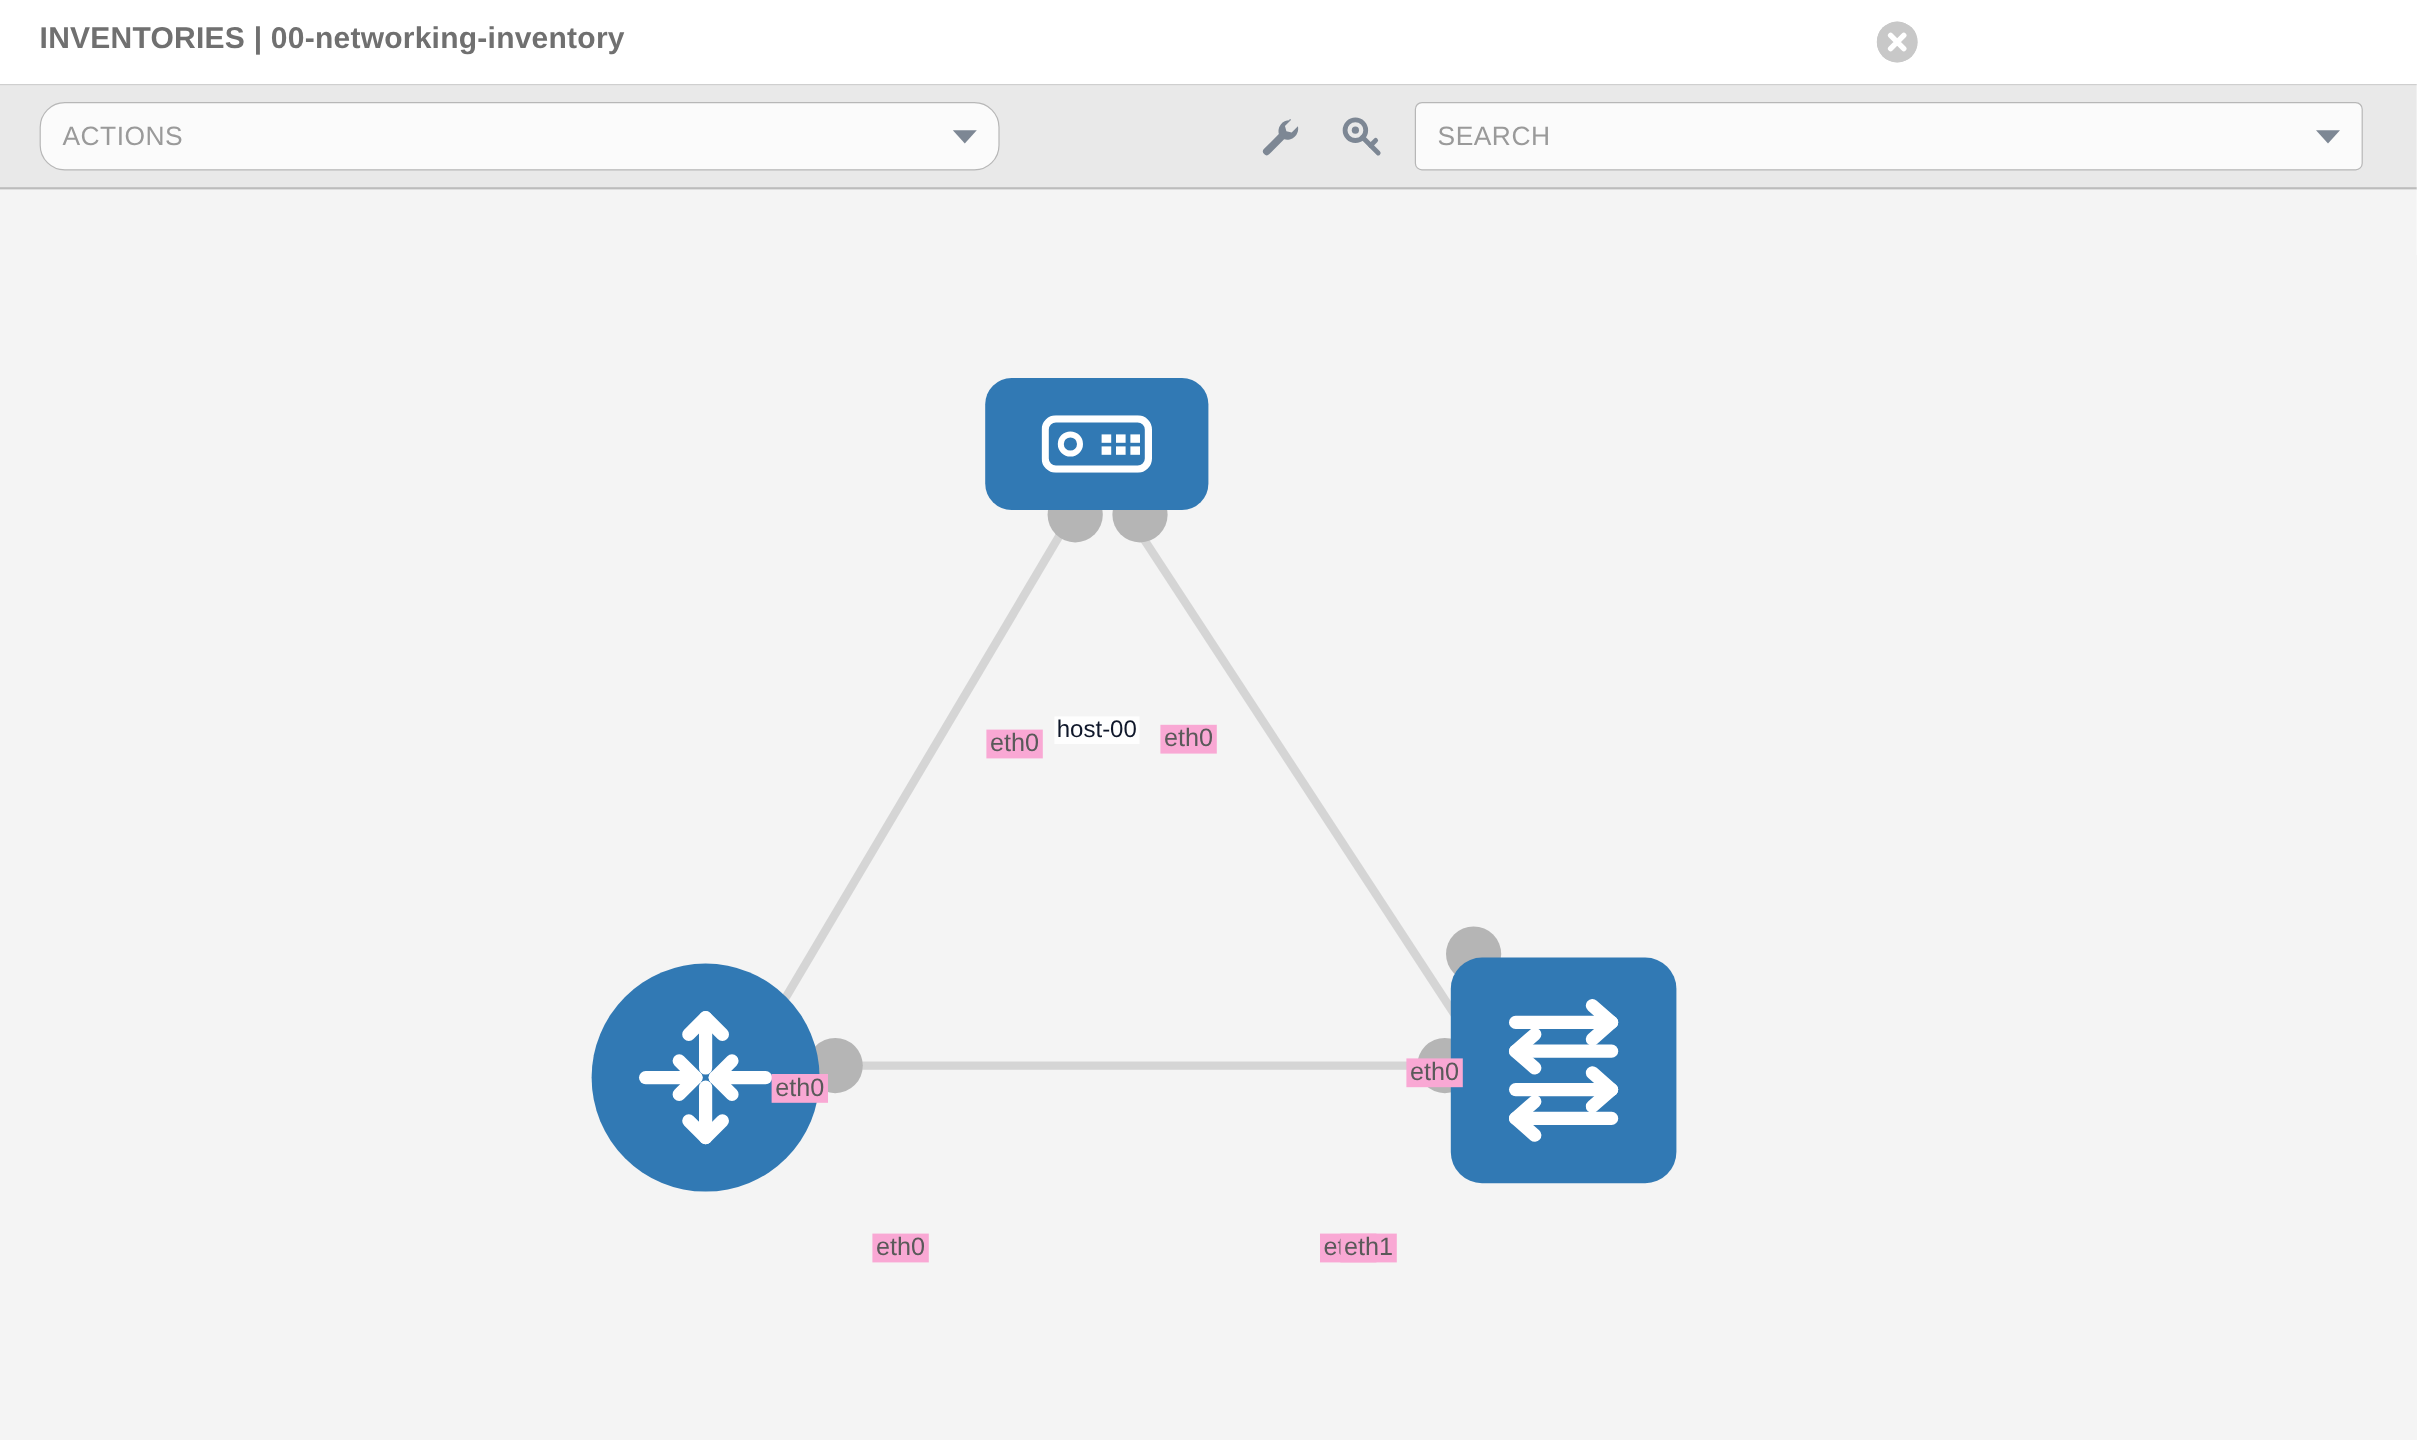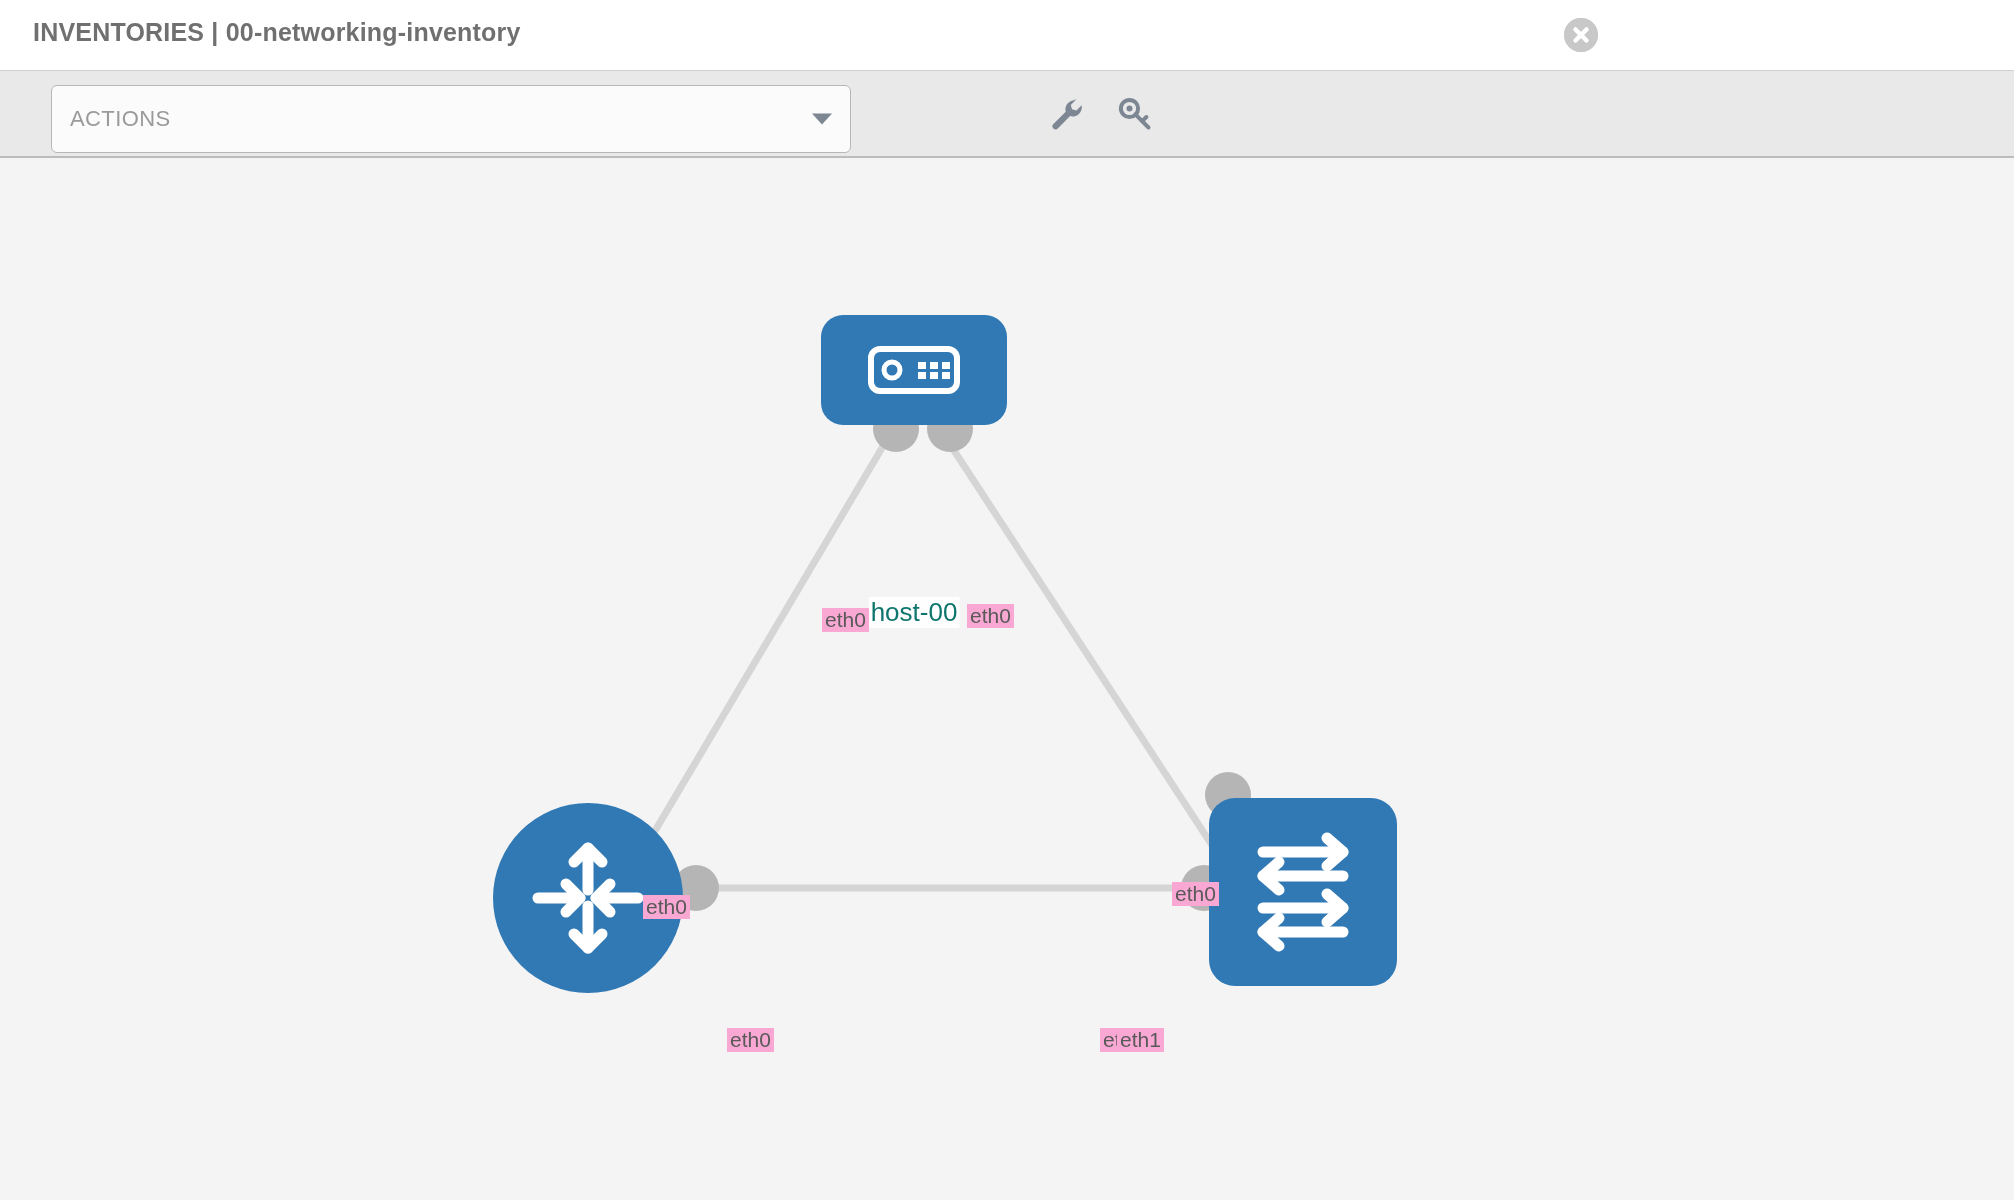--- a/index.html
+++ b/index.html
@@ -32,21 +32,21 @@
   .toolbar {
     position: absolute; left: 0; top: 70px; width: 2014px; height: 88px;
     background: #e9e9e9;
     border-top: 1px solid #cfcfcf;
     border-bottom: 2px solid #bcbcbc;
   }
   .select-box {
     position: absolute; background: #fbfbfb;
     border: 1px solid #b7b7b7; border-radius: 6px;
   }
-  .actions-select { left: 51px; top: 14px; width: 800px; height: 68px; }
+  .actions-select { left: 33px; top: 14px; width: 800px; height: 57px; border-radius: 21px; }
   .search-select  { left: 1179px; top: 14px; width: 790px; height: 57px; }
   .select-label {
     position: absolute; left: 18px; top: 50%; transform: translateY(-50%);
     font-size: 22px; color: #9a9a9a; letter-spacing: .4px; white-space: nowrap;
   }
   .caret {
     position: absolute; right: 18px; top: 50%; transform: translateY(-50%);
     width: 0; height: 0;
     border-left: 10px solid transparent;
     border-right: 10px solid transparent;
@@ -71,21 +71,21 @@
   
   .node { position: absolute; }
   .node-shape {
     position: absolute; left: 0; top: 0;
     background: #3179b4;
     display: flex; align-items: center; justify-content: center;
     cursor: pointer;
   }
   .node-label {
     position: absolute; white-space: nowrap;
-    font-size: 26px; color: #0f766e;
+    font-size: 20px; color: #0f172a;
     background: rgba(255,255,255,.85);
     padding: 0 2px;
     transform: translateX(-50%);
     cursor: pointer;
   }
 
   
   #node-host { left: 821px; top: 157px; }
   #node-host .node-shape { width: 186px; height: 110px; border-radius: 22px; }
   #node-host .node-label { left: 93px; top: 282px; }
@@ -141,20 +141,24 @@
 
     <div class="tool-icon icon-key">
       <svg width="36" height="36" viewBox="0 0 36 36" aria-hidden="true">
         <circle cx="12.5" cy="12.5" r="8.6" fill="none" stroke="#7d8794" stroke-width="4"></circle>
         <circle cx="12.5" cy="12.5" r="3" fill="#7d8794"></circle>
         <path d="M18.4 18.4 L31.5 31.5" stroke="#7d8794" stroke-width="4" stroke-linecap="round"></path>
         <path d="M25.2 25.2 L29.4 21" stroke="#7d8794" stroke-width="4" stroke-linecap="round"></path>
       </svg>
     </div>
 
+    <div class="select-box search-select">
+      <span class="select-label">SEARCH</span>
+      <span class="caret"></span>
+    </div>
   </div>
 
   <div class="canvas">
 
     <svg class="topology" aria-hidden="true">
 
       <line x1="895" y1="268" x2="614" y2="742" stroke="#d5d5d5" stroke-width="7"></line>
 
       <line x1="938" y1="268" x2="1240" y2="730" stroke="#d5d5d5" stroke-width="7"></line>
 

